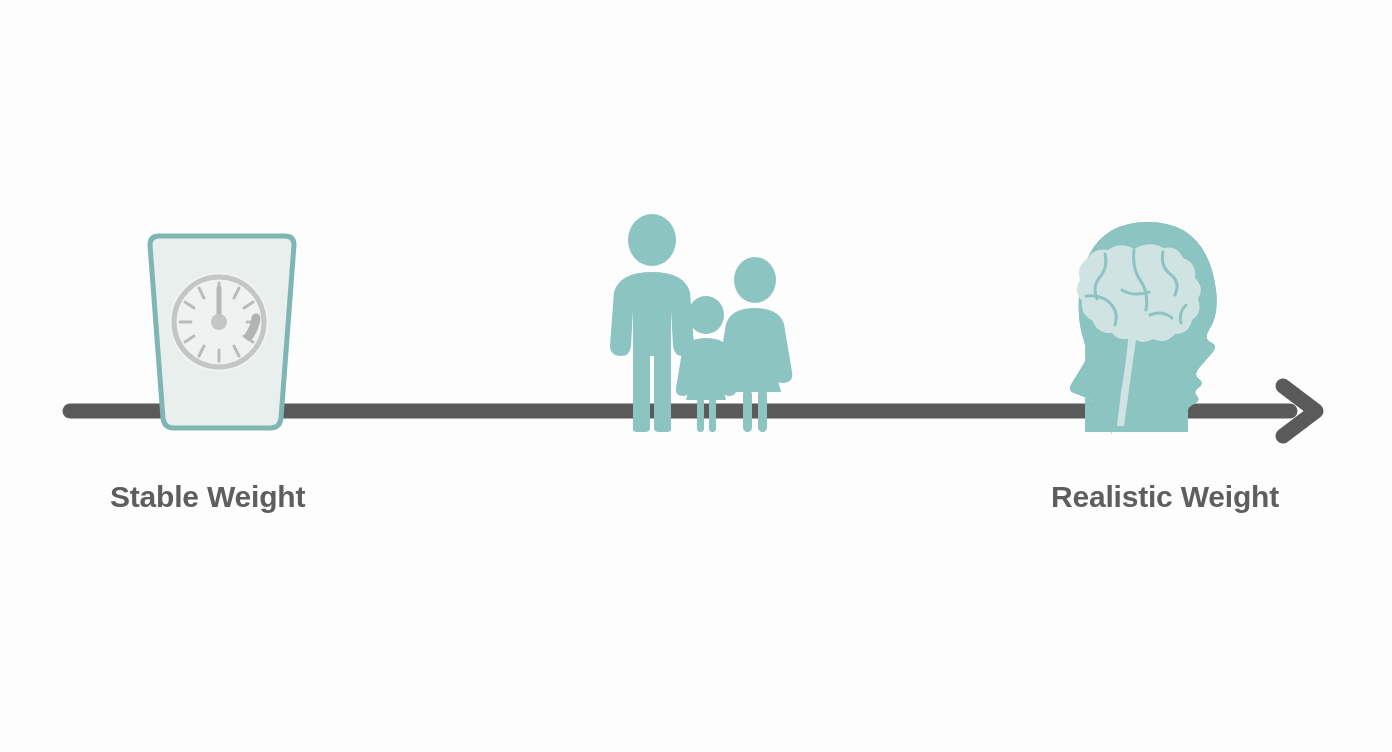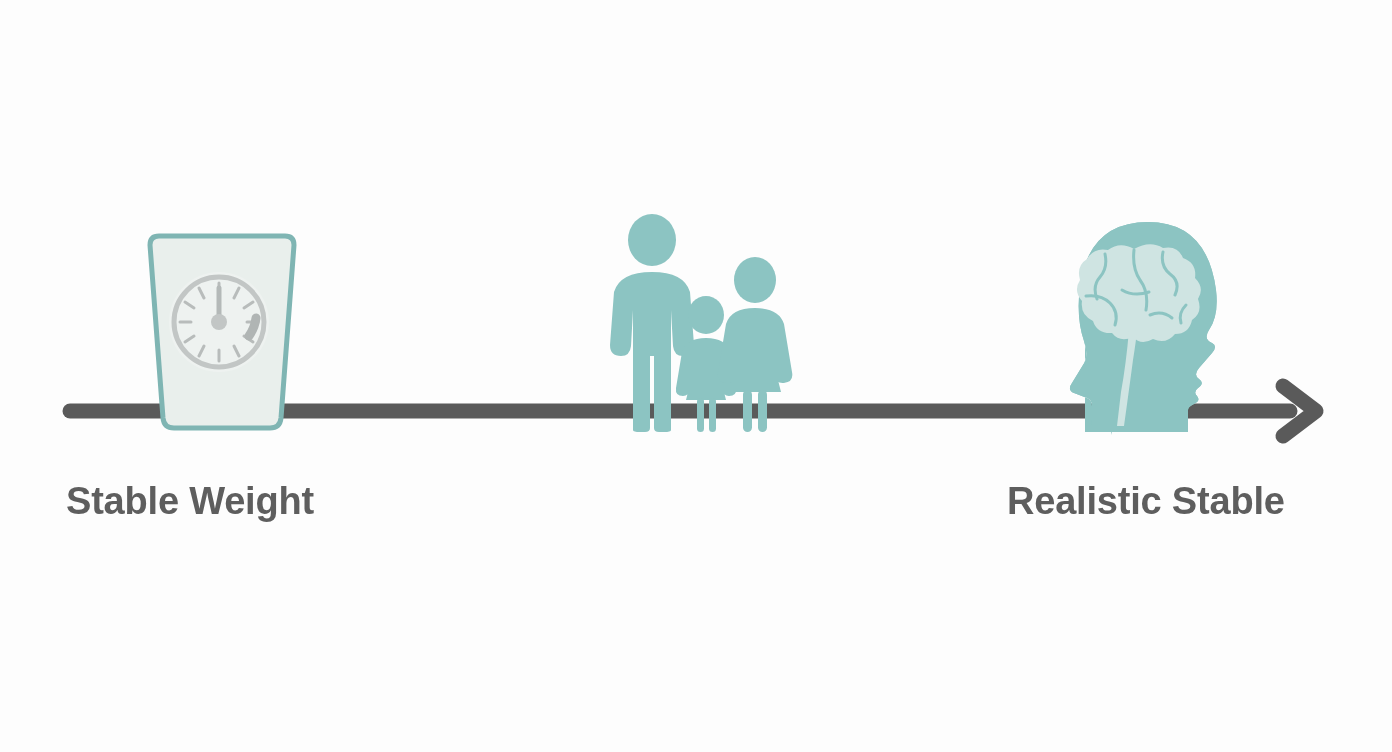--- a/index.html
+++ b/index.html
@@ -25,25 +25,26 @@
     inset: 0;
   }
   svg.canvas {
     display: block;
     width: 1392px;
     height: 752px;
   }
   .label {
     position: absolute;
     top: 482px;
-    font-size: 38px;
+    font-size: 30px;
     font-weight: bold;
     letter-spacing: -0.2px;
     white-space: nowrap;
     line-height: 1;
+    margin-left: 44px;
   }
   .label-0 { left: 66px;  color: #5e5e5e; }
   .label-1 { left: 505px; color: #2f6160; }
   .label-2 { left: 1007px; color: #5e5e5e; }
 </style>
 </head>
 <body>
 
 <div id="infographic">
   <div class="stage">
@@ -157,16 +158,16 @@
           <path d="M1186 305 Q1178 313 1181 323"></path>
         </g>
       </g>
 
       <g>
         <path d="M1283 386 L1316 411 L1283 436" fill="none" stroke="#5a5a5a" stroke-width="15" stroke-linecap="round" stroke-linejoin="round"></path>
       </g>
     </svg>
 
     <div class="label label-0">Stable Weight</div>
-    <div class="label label-2">Realistic Stable</div>
+    <div class="label label-2">Realistic Weight</div>
 
   </div>
 </div>
 
 </body></html>

